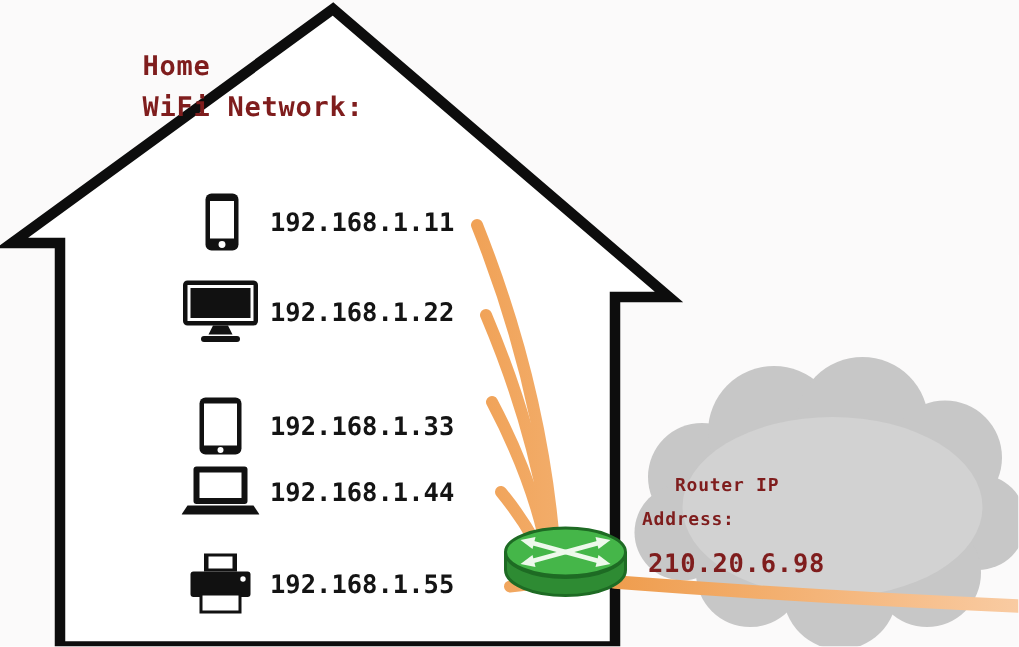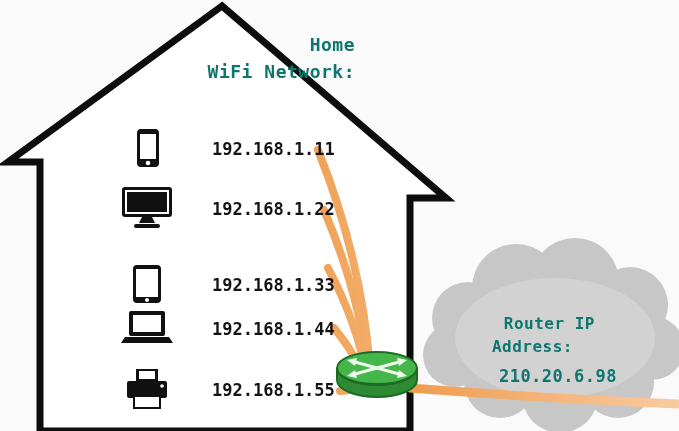--- a/index.html
+++ b/index.html
@@ -6,38 +6,37 @@
   .stage{
     position:relative;
     width:679px;height:431px;
     background:#fbfafa;
     overflow:hidden;
     font-family:"DejaVu Sans Mono","Liberation Mono",monospace;
   }
   .bg-svg{position:absolute;left:0;top:0;width:679px;height:431px;}
   .abs{position:absolute;}
   .blue-text{
-    color:#0f766e;
+    color:#7f1d1d;
     font-weight:bold;
-    text-align:right;
+    text-align:left;
     letter-spacing:0.5px;
   }
   .title-line{font-size:18px;line-height:22px;}
   .subnet{font-size:22px;line-height:26px;}
   .device-row{position:absolute;height:44px;}
   .device-icon{position:absolute;display:block;}
   .device-ip{
     position:absolute;
     font-size:17px;
     font-weight:bold;
     color:#141414;
     white-space:nowrap;
-    margin-left:32px;
   }
-  .cloud-label{font-size:16px;line-height:21px;}
+  .cloud-label{font-size:12px;line-height:21px;}
   .cloud-ip{font-size:17px;line-height:22px;}
 </style>
 </head>
 <body>
 
 <div class="stage">
 
   <svg class="bg-svg" viewBox="0 0 679 431">
     <defs>
       <linearGradient id="lineGrad" gradientUnits="userSpaceOnUse" x1="290" y1="0" x2="460" y2="0">

